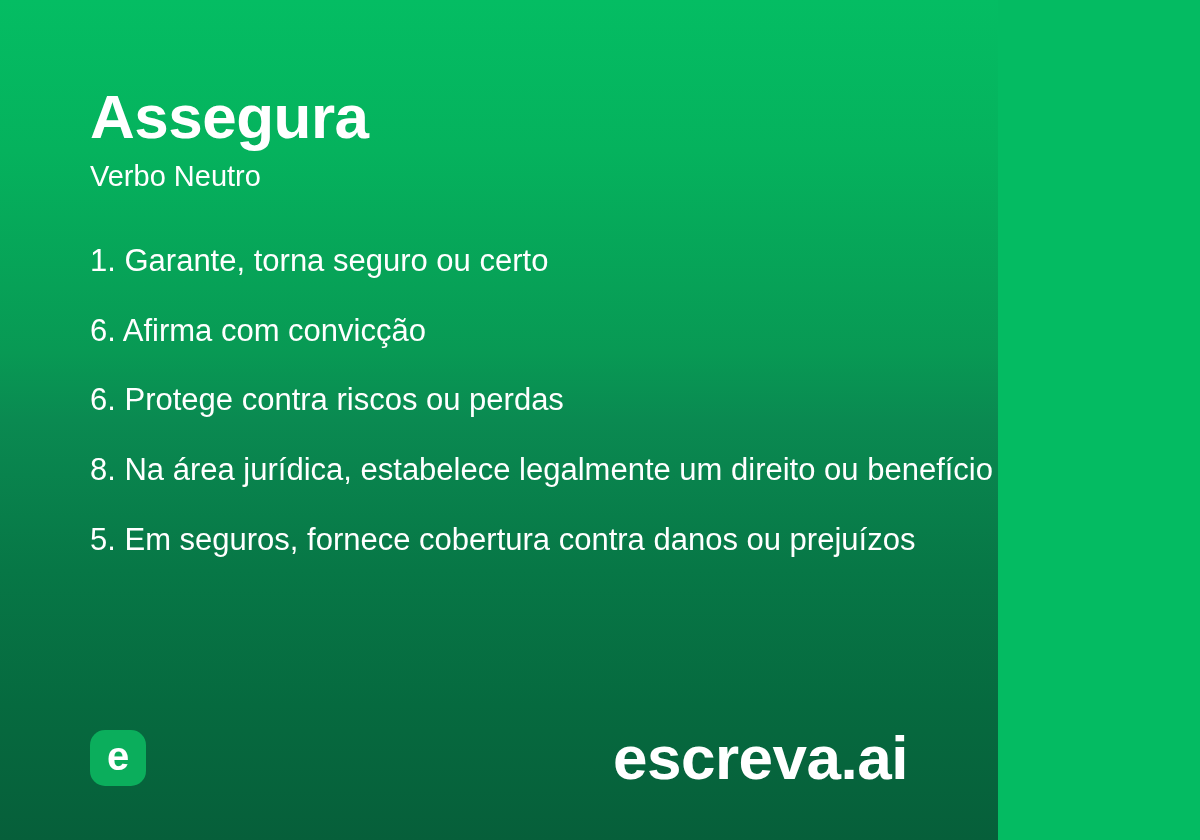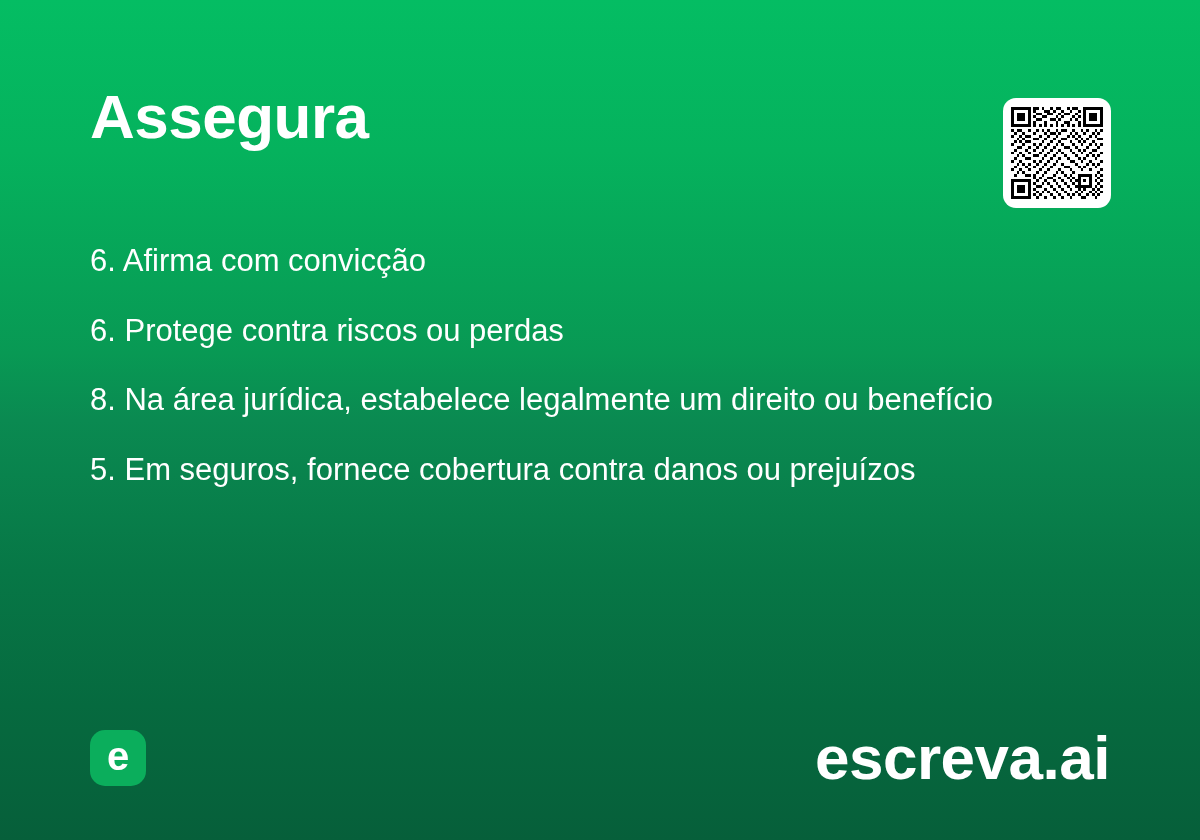--- a/index.html
+++ b/index.html
@@ -11,21 +11,21 @@
     width: 1200px;
     height: 840px;
     overflow: hidden;
     font-family: "Liberation Sans", sans-serif;
     background: #04BB62;
   }
 
   .card {
     position: relative;
     box-sizing: border-box;
-    width: 1200px;
+    width: 998px;
     height: 840px;
     background: linear-gradient(180deg,
         #04BD63 0%,
         #05B25D 18%,
         #089954 42%,
         #0A8A51 50%,
         #077746 68%,
         #066A3F 84%,
         #065F3A 100%);
     overflow: hidden;
@@ -133,20 +133,21 @@
     letter-spacing: -0.5px;
   }
 </style>
 </head>
 <body>
 
 <div class="card">
 
   <div class="header">
     <h1 class="title">Assegura</h1>
+    <p class="subtitle">Verbo Neutro</p>
   </div>
 
   <div class="qr-card">
     <svg class="qr-code" viewBox="0 0 33 33" shape-rendering="crispEdges">
       <rect x="0" y="0" width="33" height="33" fill="#FFFFFF"></rect>
       <g fill="#000000">
 
         <rect x="0" y="0" width="7" height="1"></rect>
           <rect x="0" y="6" width="7" height="1"></rect>
         <rect x="0" y="0" width="1" height="7"></rect>
@@ -482,20 +483,21 @@
           <rect x="18" y="32" width="1" height="1"></rect>
         <rect x="21" y="32" width="1" height="1"></rect>
           <rect x="25" y="32" width="1" height="1"></rect>
         <rect x="26" y="32" width="1" height="1"></rect>
           <rect x="30" y="32" width="1" height="1"></rect>
       </g>
     </svg>
   </div>
 
   <ol class="definitions">
+    <li class="definition-item">1. Garante, torna seguro ou certo</li>
     <li class="definition-item">6. Afirma com convicção</li>
     <li class="definition-item">6. Protege contra riscos ou perdas</li>
     <li class="definition-item">8. Na área jurídica, estabelece legalmente um direito ou benefício</li>
     <li class="definition-item">5. Em seguros, fornece cobertura contra danos ou prejuízos</li>
   </ol>
 
   <div class="footer">
     <div class="logo-badge">
       <span class="logo-badge-letter">e</span>
     </div>

